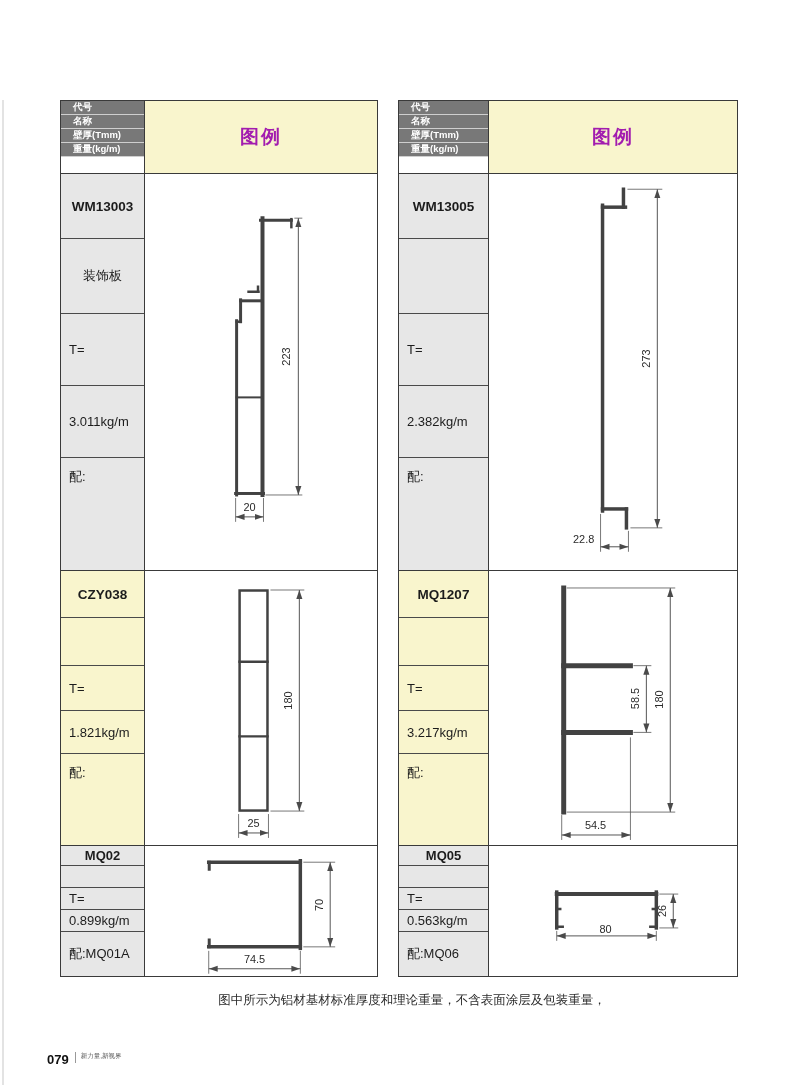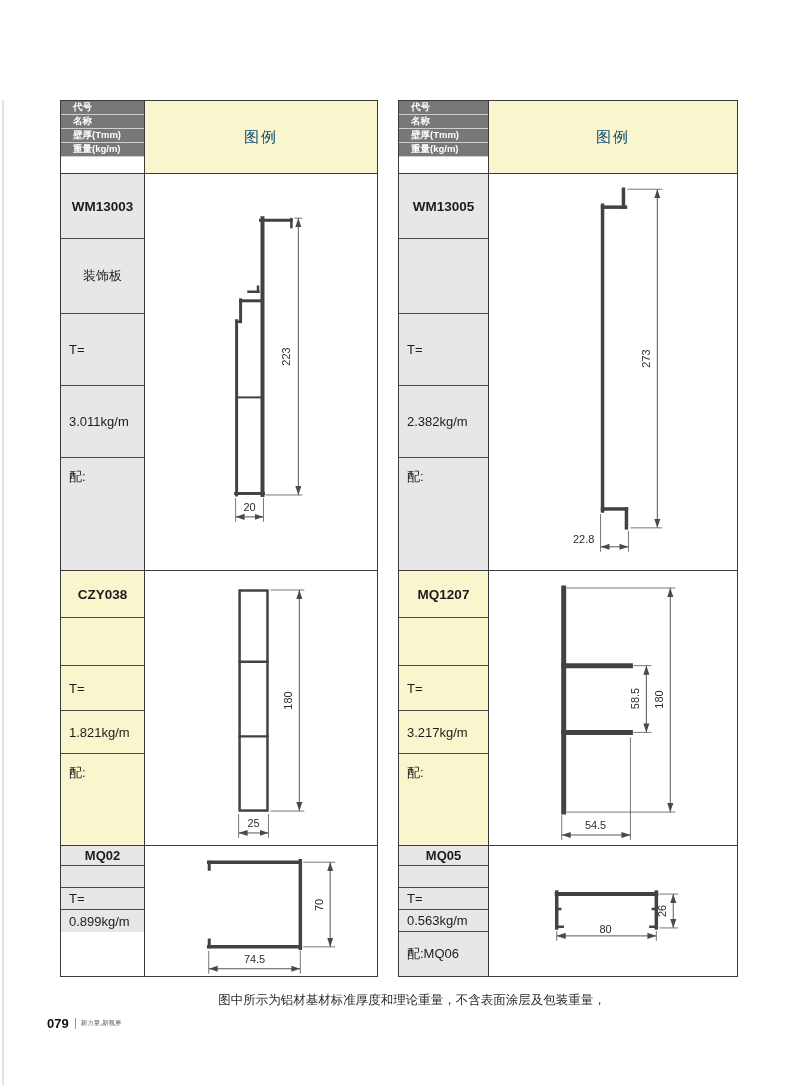--- a/index.html
+++ b/index.html
@@ -14,21 +14,21 @@
   .ctable.right { left:398px; width:340px; }
 
   .thead { display:flex; height:73px; border-bottom:1px solid #3a3a3a; }
   .hlabels { display:flex; flex-direction:column; border-right:1px solid #3a3a3a; }
   .ctable.left  .hlabels { width:84px; }
   .ctable.right .hlabels { width:90px; }
   .hcell { flex:1; background:#787878; color:#fff; font-size:9.5px; font-weight:bold;
            display:flex; align-items:center; padding-left:12px; border-bottom:1px solid #cfcfcf; }
   .hcell:last-child { border-bottom:none;margin-top:48px; }
   .legend { flex:1; background:#f9f5cd; display:flex; align-items:center; justify-content:center;
-            font-size:15px; font-weight:normal; color:#0c4a6e; letter-spacing:2px; }
+            font-size:19px; font-weight:bold; color:#a21caf; letter-spacing:2px; }
 
   .section { display:flex; border-bottom:1px solid #3a3a3a; }
   .section:last-child { border-bottom:none; }
   .labels { display:flex; flex-direction:column; border-right:1px solid #3a3a3a; }
   .ctable.left  .labels { width:84px; }
   .ctable.right .labels { width:90px; }
   .cell { border-bottom:1px solid #4a4a4a; display:flex; align-items:center; font-size:13px; color:#1c1c1c; }
   .cell:last-child { border-bottom:none; }
   .cell.code { justify-content:center; font-weight:bold; font-size:13.5px; }
   .cell.name { justify-content:center; }
@@ -48,21 +48,21 @@
 
   
   .prof { stroke:#424242; fill:none; stroke-linecap:square; }
   .dim  { stroke:#555; stroke-width:1; fill:none; }
   .ext  { stroke:#555; stroke-width:0.8; fill:none; }
   text.dimtxt { font-family:"Liberation Sans","DejaVu Sans",sans-serif; font-size:11px; fill:#2b2b2b; text-anchor:middle; }
 
   
   .note { position:absolute; left:0; top:992px; width:100%; text-align:center;
           font-size:12.5px; color:#2b2b2b; line-height:17px;padding-left:24px; }
-  .pagefoot { position:absolute; left:47px; top:1016px; display:flex; align-items:center; }
+  .pagefoot { position:absolute; left:47px; top:1052px; display:flex; }
   .pagenum { font-size:13px; font-weight:bold; color:#111; }
   .pagesep { width:1px; height:11px; background:#999; margin:0 5px 0 6px; }
   .brand { font-size:6.5px; color:#555; }
 </style>
 </head>
 <body>
 
 <div class="page">
   <div class="edge-line"></div>
 
@@ -141,20 +141,21 @@
         </svg>
       </div>
     </div>
 
     <div class="section s3 sec-gray">
       <div class="labels">
         <div class="cell code r1">MQ02</div>
         <div class="cell name r2"></div>
         <div class="cell val  r3">T=</div>
         <div class="cell val  r4">0.899kg/m</div>
+        <div class="cell val  r5">配:MQ01A</div>
       </div>
       <div class="figure">
         <svg viewBox="0 0 233 130">
           <defs>
             <marker id="m3l" viewBox="0 0 10 10" refX="10" refY="5" markerWidth="9" markerHeight="9" orient="auto-start-reverse" markerUnits="userSpaceOnUse">
               <path d="M0,1.6 L10,5 L0,8.4 z" fill="#4a4a4a"></path>
             </marker>
           </defs>
           <path class="prof" stroke-width="3.5" d="M64,16 H156"></path>
           <path class="prof" stroke-width="3.5" d="M156,14.5 V102.5"></path>

